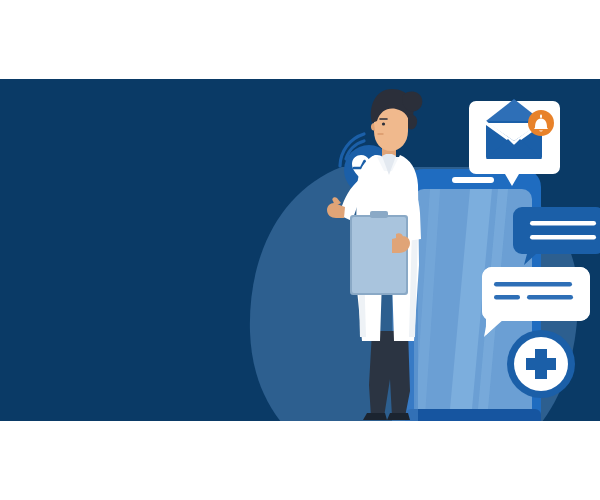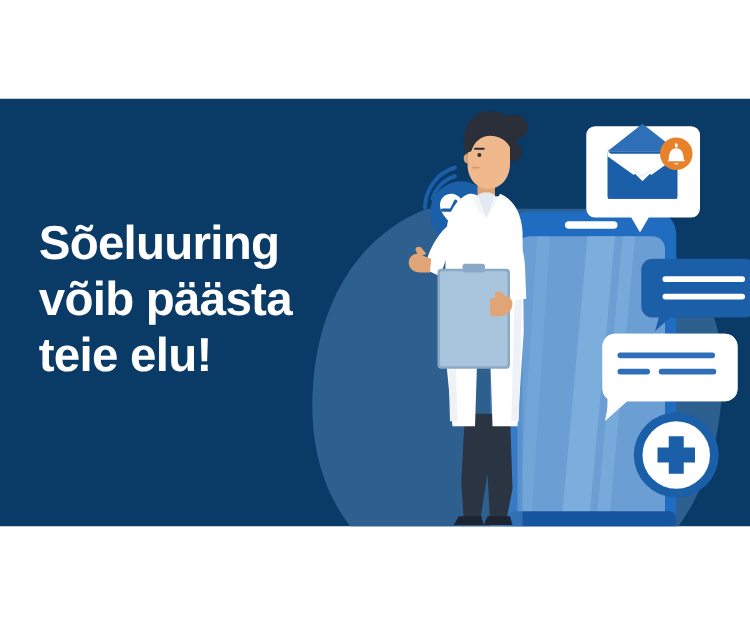--- a/index.html
+++ b/index.html
@@ -203,20 +203,17 @@
             <path d="M378 55 L 383 55" stroke="#d9986a" stroke-width="1.4" stroke-linecap="round"></path>
 
             <path d="M372 44 C 368 28, 375 10, 392 10 C 408 10, 416 22, 413 38 L 410 50 C 410 38, 405 32, 396 30 C 388 28, 380 32, 377 42 Z" fill="#2b2f3a"></path>
             <path d="M403 16 C 409 10, 420 12, 422 20 C 424 28, 417 34, 410 32 C 404 30, 400 22, 403 16 Z" fill="#2b2f3a"></path>
             <path d="M408 36 C 414 34, 418 38, 417 44 C 416 50, 411 52, 408 49 Z" fill="#2b2f3a"></path>
           </g>
 
         </g>
       </svg>
 
-      <div class="headline">Sõeluuring
-võib päästa
-teie elu!</div>
 
     </div>
   </div>
 
 </div>
 
 </body></html>

